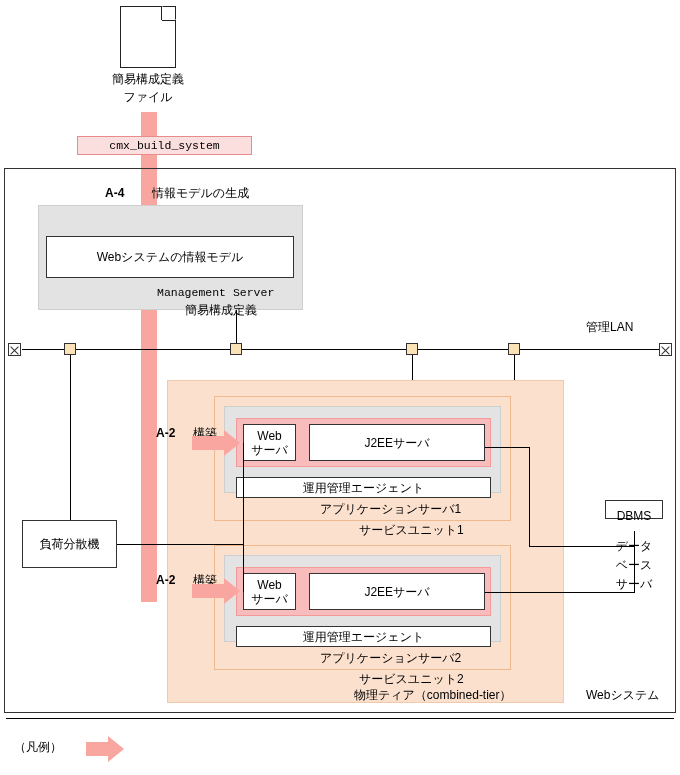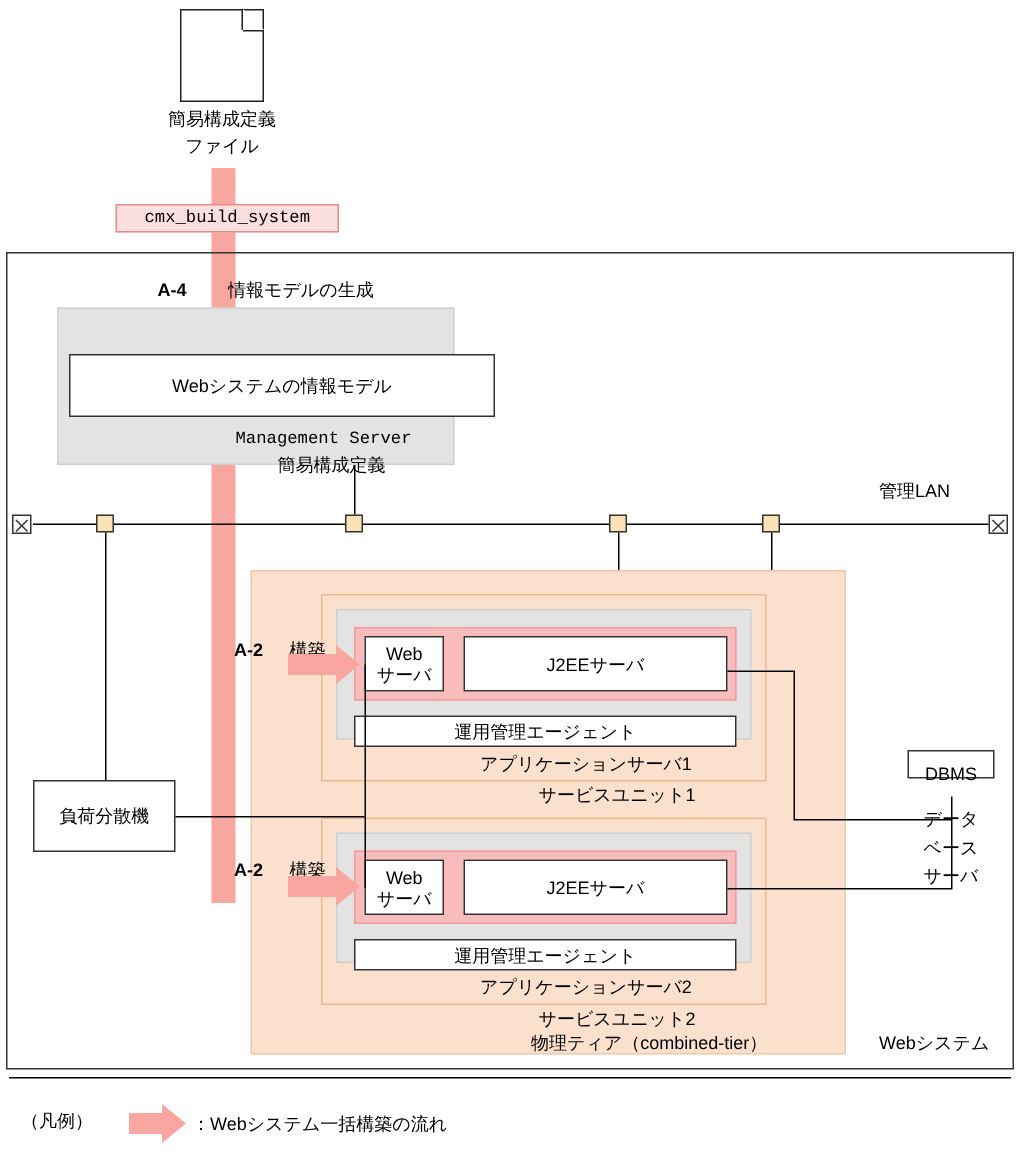--- a/index.html
+++ b/index.html
@@ -154,29 +154,29 @@
     </div>
   </div>
 
   <div class="abs txt center" style="left:88px; top:72px; width:120px;">簡易構成定義</div>
   <div class="abs txt center" style="left:88px; top:90px; width:120px;">ファイル</div>
 
   <div class="abs big-arrow-shaft" style="left:141px; top:112px; height:490px;"></div>
 
   <div class="abs arrow-head-down" style="left:134px; top:215px;"></div>
 
-  <div class="abs cmd-label" style="left:77px; top:136px; width:149px; text-align:center;">cmx_build_system</div>
+  <div class="abs cmd-label" style="left:77px; top:136px; width:175px; text-align:center;">cmx_build_system</div>
 
   <div class="abs outer-frame" style="left:4px; top:168px; width:672px; height:545px;"></div>
 
   <div class="abs txt bold" style="left:105px; top:186px;">A-4</div>
   <div class="abs txt" style="left:152px; top:186px;">情報モデルの生成</div>
 
   <div class="abs gray-box" style="left:38px; top:205px; width:265px; height:105px;"></div>
-  <div class="abs box" style="left:46px; top:236px; width:284px; height:42px;">
+  <div class="abs box" style="left:46px; top:236px; width:248px; height:42px;">
     <div class="txt center" style="margin-top:13px;">Webシステムの情報モデル</div>
   </div>
   <div class="abs txt mono" style="left:157px; top:286px;">Management Server</div>
   <div class="abs txt" style="left:185px; top:303px;">簡易構成定義</div>
 
   <div class="abs txt" style="left:586px; top:320px;">管理LAN</div>
 
   <div class="abs hline" style="left:22px; top:349px; width:640px;"></div>
 
   <div class="abs lan-end" style="left:8px; top:343px;"></div>
@@ -259,15 +259,14 @@
   <div class="abs hline" style="left:485px; top:447px; width:44px;"></div>
   <div class="abs hline" style="left:485px; top:592px; width:149px;"></div>
   <div class="abs vline" style="left:529px; top:447px; height:99px;"></div>
   <div class="abs hline" style="left:529px; top:546px; width:105px;"></div>
   <div class="abs vline" style="left:634px; top:531px; height:62px;"></div>
 
   <div class="abs hline" style="left:6px; top:718px; width:668px;"></div>
   <div class="abs txt" style="left:14px; top:740px;">（凡例）</div>
   <div class="abs arrow-shaft-h" style="left:86px; top:742px; width:22px;"></div>
   <div class="abs arrow-head-right" style="left:108px; top:736px;"></div>
-  <div class="abs txt" style="left:128px; top:742px;">：Webシステム一括構築の流れ</div>
 
 </div>
 
 </body></html>

